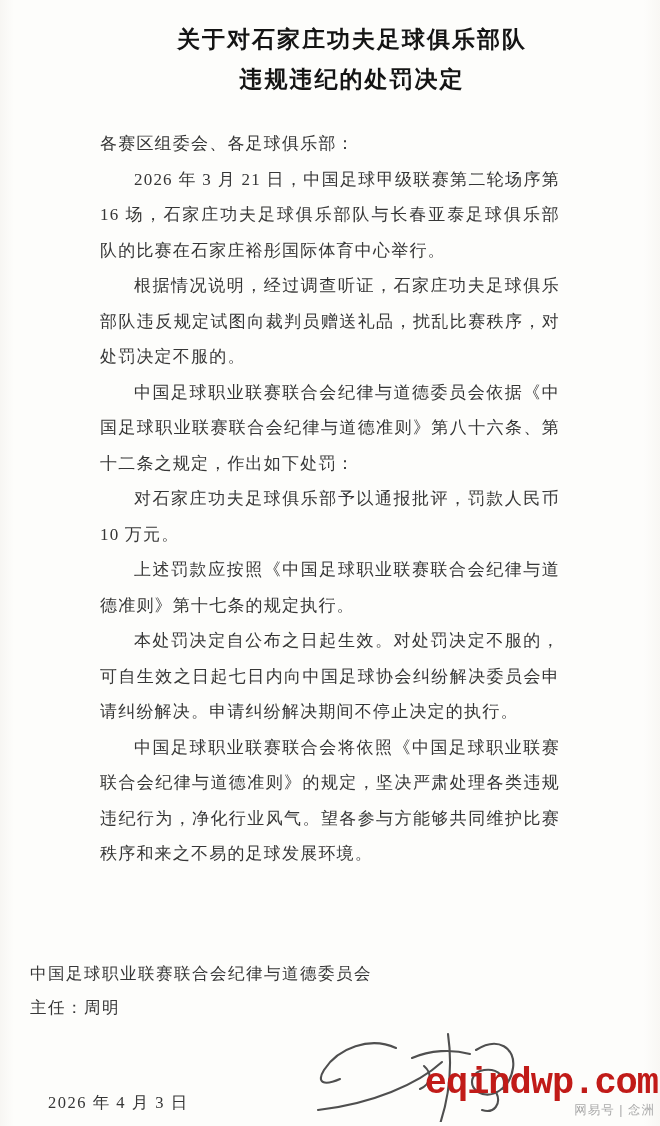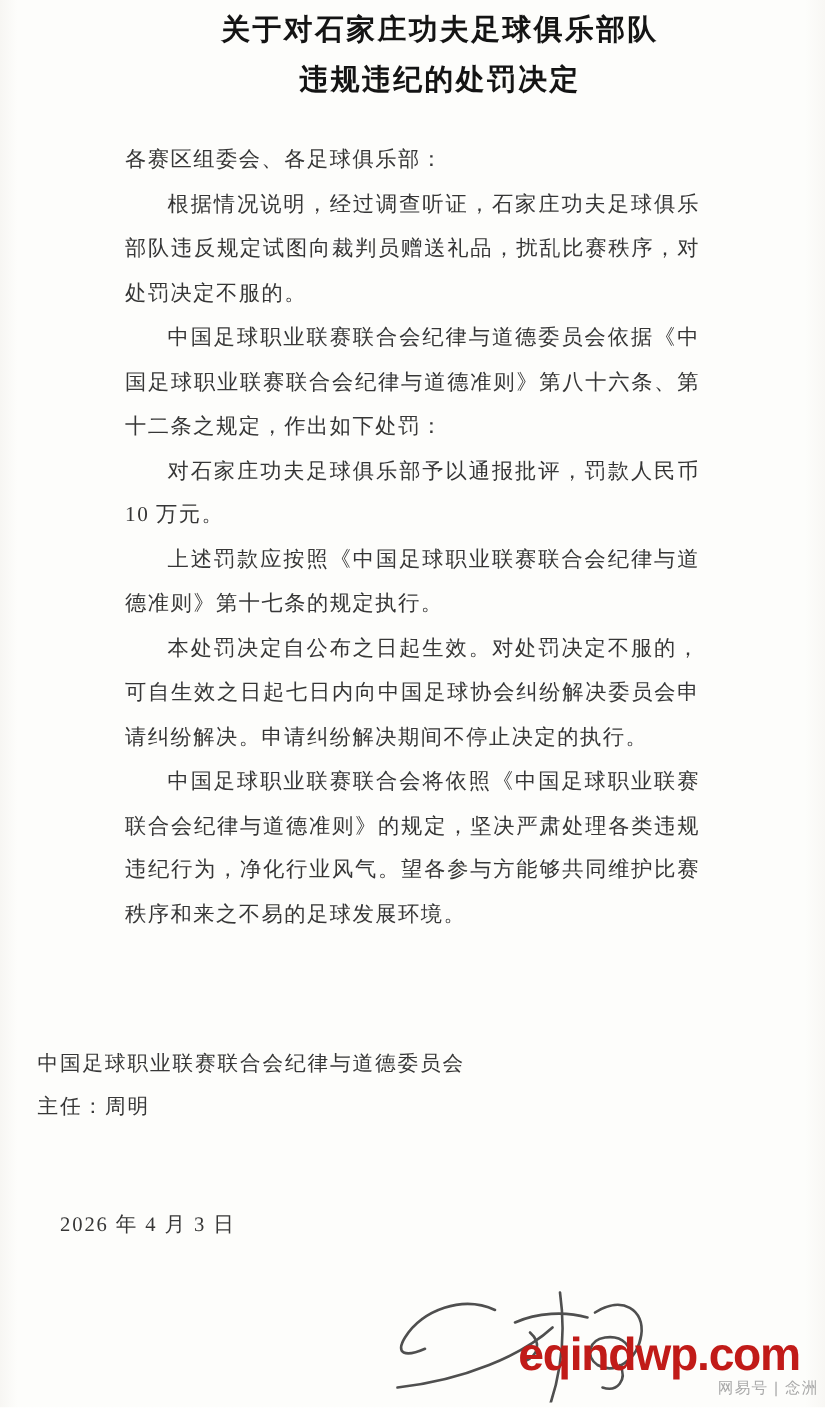--- a/index.html
+++ b/index.html
@@ -10,21 +10,21 @@
     overflow: hidden;
   }
   .page {
     position: relative;
     width: 660px; height: 1126px;
     background: linear-gradient(90deg, #f7f6f3 0px, #fdfdfb 14px, #fdfdfb 644px, #f8f7f4 660px);
     color: #333;
     box-sizing: border-box;
   }
   .doc-title {
-    padding-top: 4px;
+    padding-top: 20px;
     text-align: center;
     font-size: 23px;
     font-weight: bold;
     color: #141414;
     line-height: 40px;
     letter-spacing: 2px;
     margin-left: 44px;
   }
   .doc-body {
     margin: 26px 100px 0 100px;
@@ -47,22 +47,22 @@
   .closing .role { line-height: 32px; transform: translateX(30px); }
   .closing .date { line-height: 22px; margin-top: 68px; transform: translateX(48px); }
   .signature {
     position: absolute;
     left: 300px; top: 1022px;
     width: 225px; height: 100px;
     pointer-events: none;
   }
   .wm-site {
     position: absolute;
-    right: 20px; bottom: 24px;
-    font-family: Liberation Sans, sans-serif;
+    right: 2px; bottom: 24px;
+    font-family: Liberation Mono, monospace;
     font-size: 37px;
     font-weight: 800;
     letter-spacing: -1px;
     line-height: 1;
   }
   .wm-platform {
     position: absolute;
     right: 5px; bottom: 7px;
     font-family: "Liberation Sans", sans-serif;
     font-size: 12.5px;
@@ -74,20 +74,21 @@
 
 <div class="page">
 
   <div class="doc-title">
     <div>关于对石家庄功夫足球俱乐部队</div>
     <div>违规违纪的处罚决定</div>
   </div>
 
   <div class="doc-body">
     <p class="salutation">各赛区组委会、各足球俱乐部：</p>
+    <p>2026 年 3 月 21 日，中国足球甲级联赛第二轮场序第 16 场，石家庄功夫足球俱乐部队与长春亚泰足球俱乐部队的比赛在石家庄裕彤国际体育中心举行。</p>
     <p>根据情况说明，经过调查听证，石家庄功夫足球俱乐部队违反规定试图向裁判员赠送礼品，扰乱比赛秩序，对处罚决定不服的。</p>
     <p>中国足球职业联赛联合会纪律与道德委员会依据《中国足球职业联赛联合会纪律与道德准则》第八十六条、第十二条之规定，作出如下处罚：</p>
     <p>对石家庄功夫足球俱乐部予以通报批评，罚款人民币 10 万元。</p>
     <p>上述罚款应按照《中国足球职业联赛联合会纪律与道德准则》第十七条的规定执行。</p>
     <p>本处罚决定自公布之日起生效。对处罚决定不服的，可自生效之日起七日内向中国足球协会纠纷解决委员会申请纠纷解决。申请纠纷解决期间不停止决定的执行。</p>
     <p>中国足球职业联赛联合会将依照《中国足球职业联赛联合会纪律与道德准则》的规定，坚决严肃处理各类违规违纪行为，净化行业风气。望各参与方能够共同维护比赛秩序和来之不易的足球发展环境。</p>
   </div>
 
   <div class="closing">
     <div class="org">中国足球职业联赛联合会纪律与道德委员会</div>

